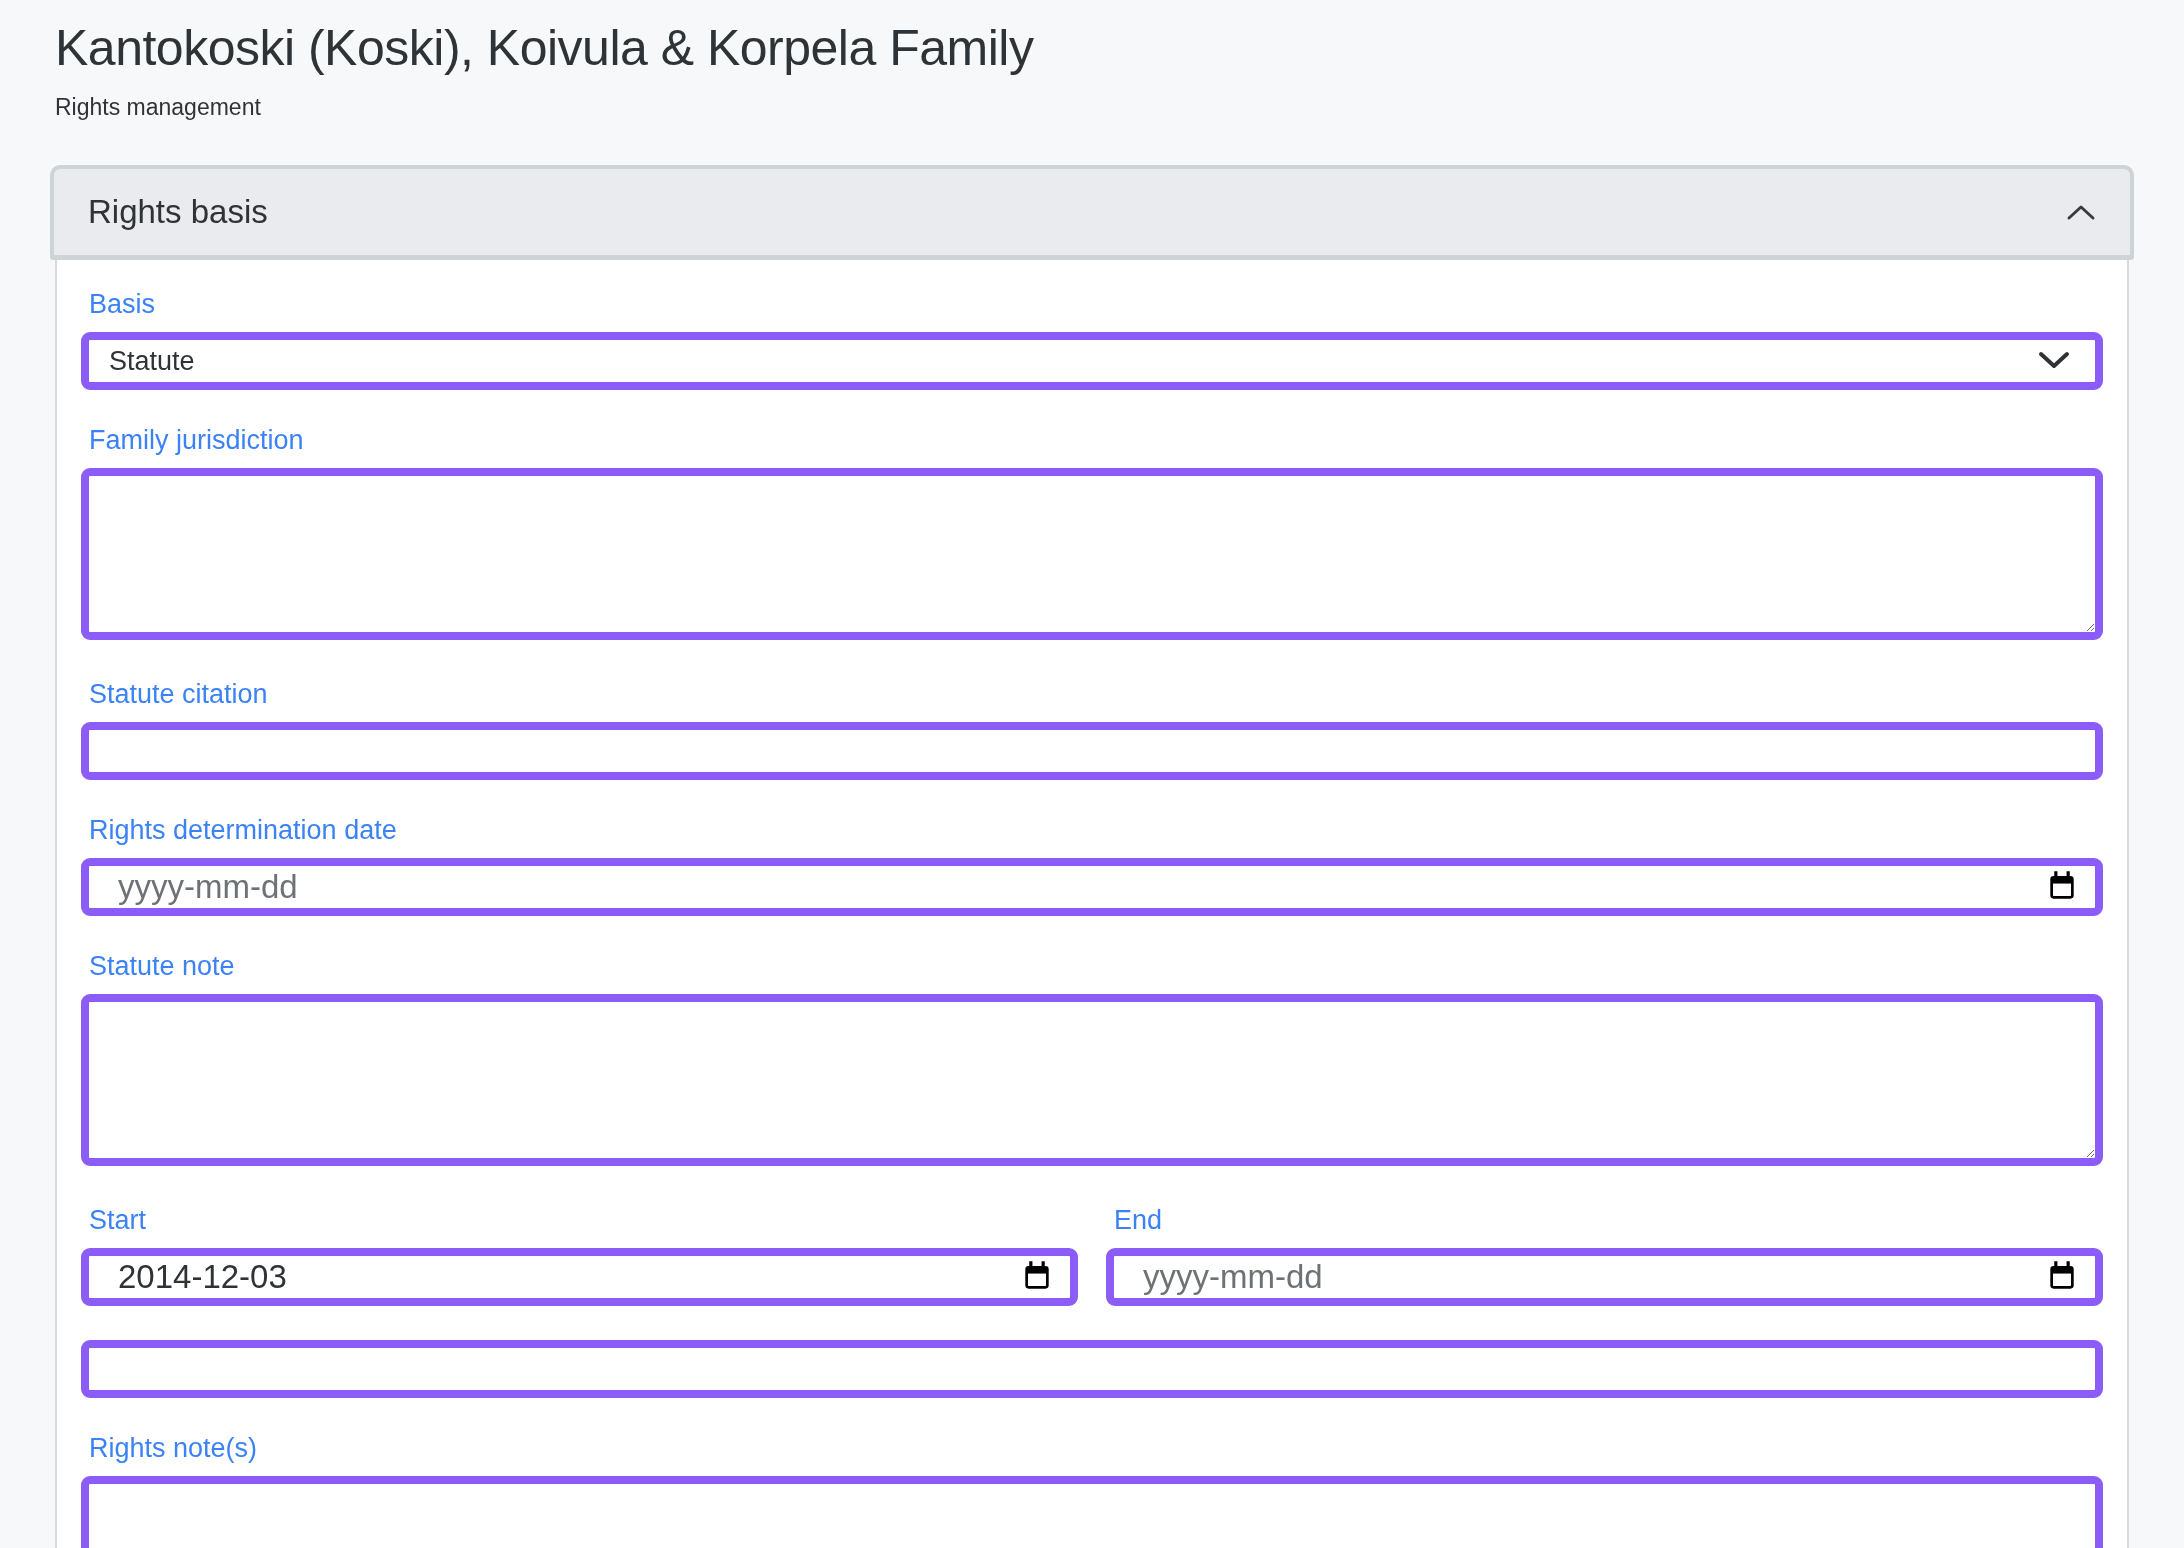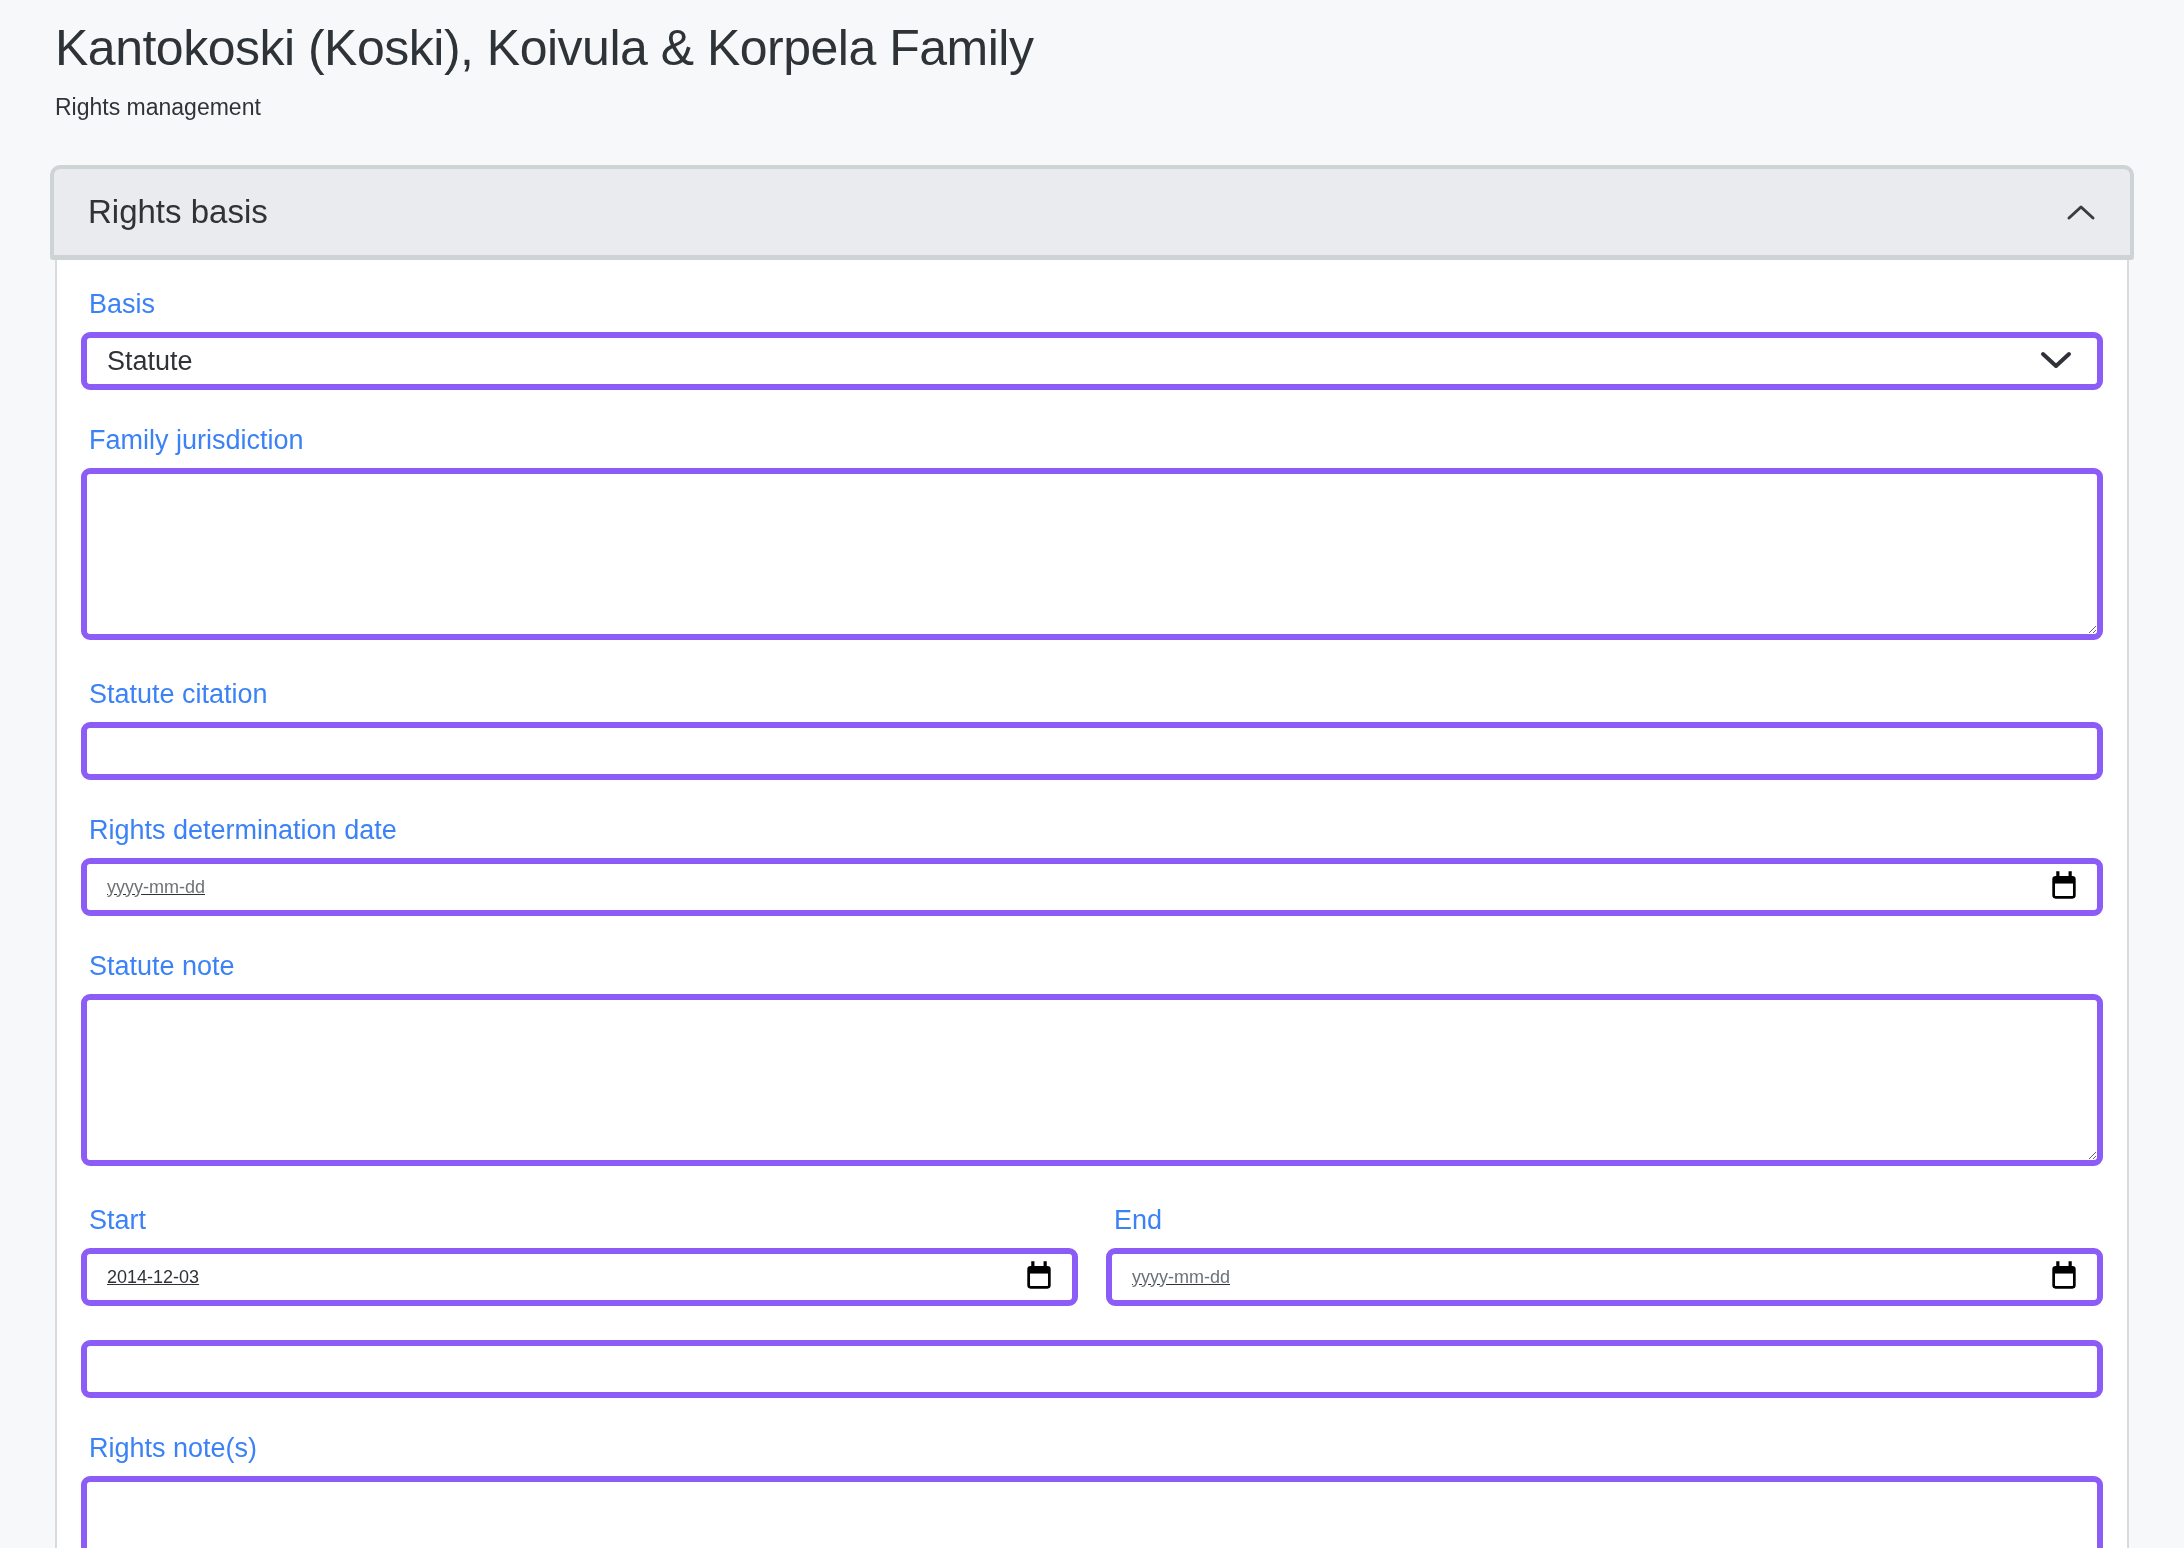--- a/index.html
+++ b/index.html
@@ -53,21 +53,21 @@
   .field-label {
     display: block;
     font-size: 27px;
     color: #3b82f6;
     margin: 0 0 12px 8px;
     line-height: 32px;
   }
 
   .text-input, .select-control, .date-wrap, .textarea-control {
     width: 100%;
-    border: 6px solid #8b5cf6;
+    border: 8px solid #8b5cf6;
     border-radius: 9px;
     background: #ffffff;
     font-family: "Liberation Sans", "DejaVu Sans", sans-serif;
     font-size: 27px;
     color: #2f3338;
   }
   .text-input { height: 58px; padding: 0 20px; outline: none; }
   .textarea-control {
     height: 172px;
     padding: 12px 20px;
@@ -86,27 +86,26 @@
     height: 58px;
     display: flex;
     align-items: center;
     padding: 0 16px 0 0;
   }
   .date-wrap input {
     flex: 1;
     border: none;
     outline: none;
     height: 100%;
-    padding: 0 20px;
+    padding: 0 29px;
     font-family: "Liberation Sans", "DejaVu Sans", sans-serif;
-    font-size: 18px;
+    font-size: 33px;
     color: #2f3338;
     background: transparent;
     border-radius: 9px;
-    text-decoration: underline;
   }
   input::placeholder, textarea::placeholder { color: #6d7277; opacity: 1; }
 
   .two-col {
     display: grid;
     grid-template-columns: 1fr 1fr;
     gap: 28px;
   }
   .cal-btn {
     background: none; border: none; padding: 2px; cursor: pointer;

